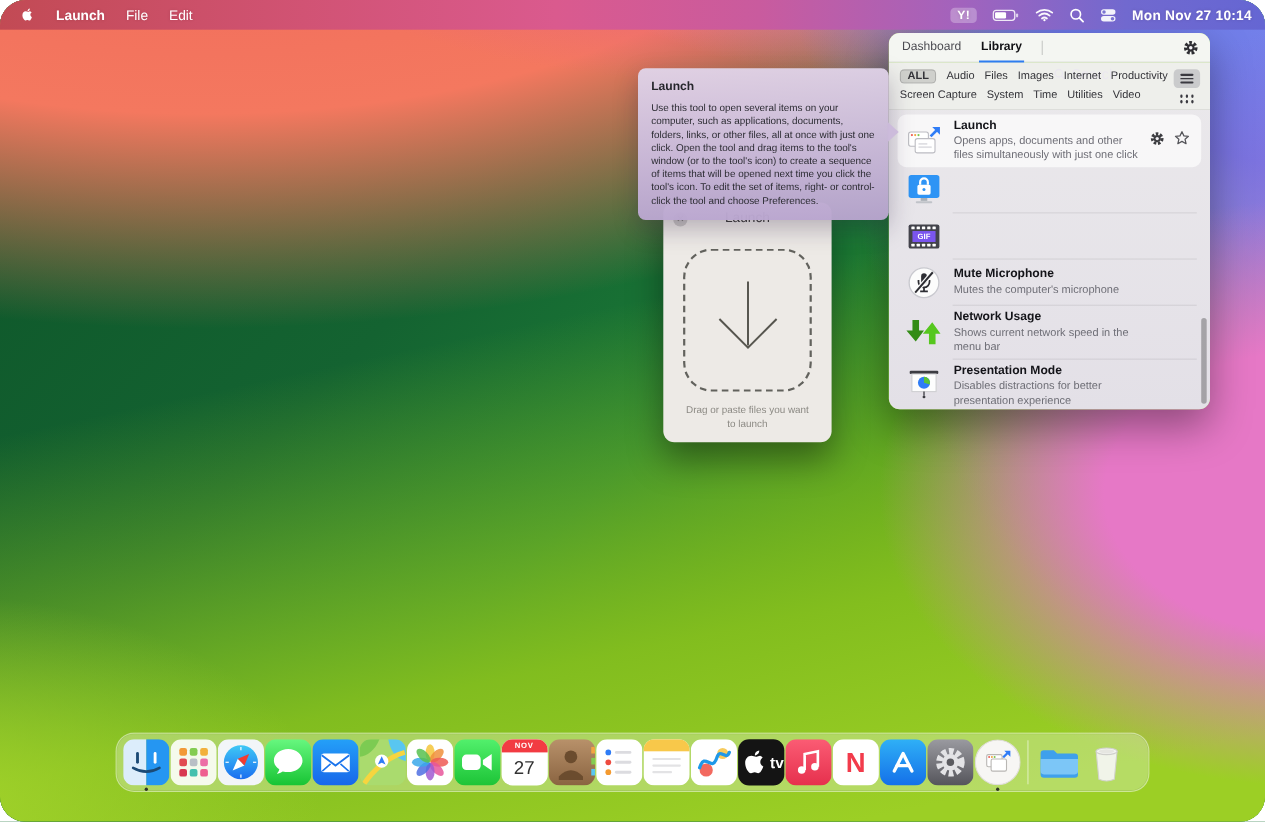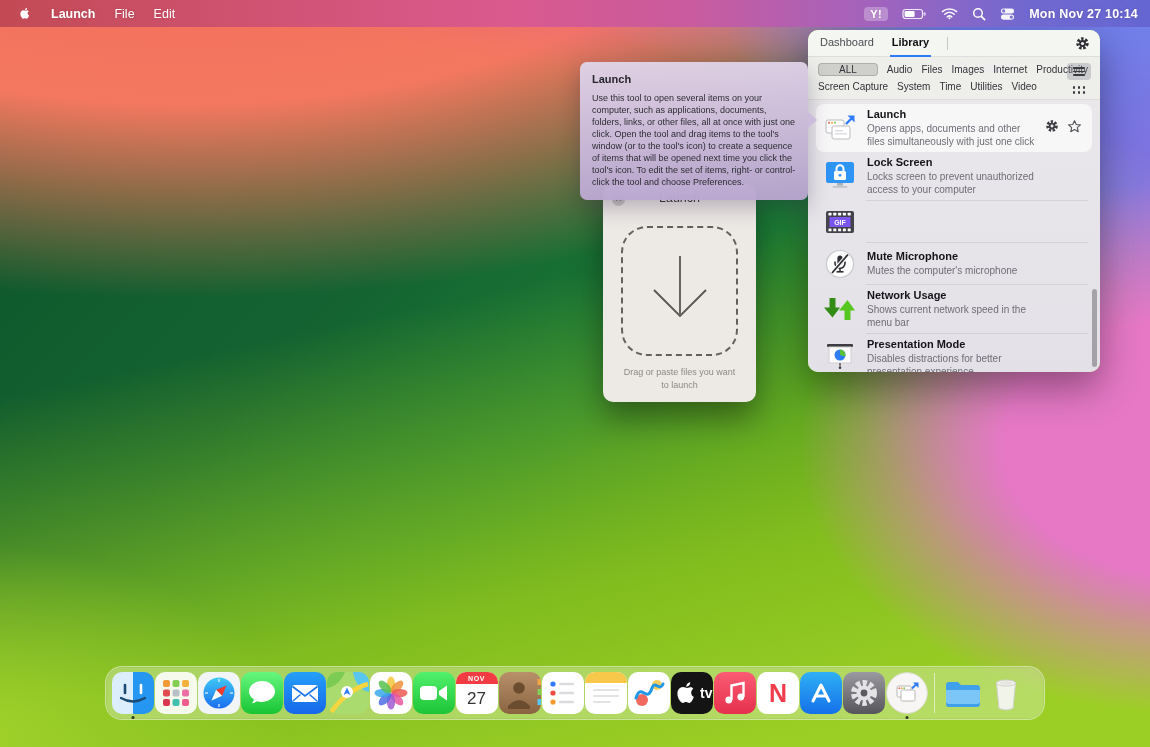--- a/index.html
+++ b/index.html
@@ -1,18 +1,18 @@
 <!DOCTYPE html>
 <html><head>
 <meta charset="utf-8">
 <style>
   * { margin:0; padding:0; box-sizing:border-box; }
   html,body { width:1150px; height:747px; overflow:hidden; }
   body { font-family:"Liberation Sans","DejaVu Sans",sans-serif; }
-  #screen { position:relative; width:1150px; height:747px; overflow:hidden; background:#157034; }
+  #screen { position:relative; width:1150px; height:747px; overflow:hidden; background:#157034;border-radius:23px; }
 
   
   .wallpaper { position:absolute; inset:0;
     background-color:#157034;
     background-image:
       radial-gradient(640px 430px at 104% 60%, #e678c6 0%, #e678c6 30%, rgba(230,120,198,0) 62%),
       radial-gradient(700px 520px at 110% 44%, #9e6fd6 0%, rgba(158,111,214,0) 60%),
       radial-gradient(900px 560px at 112% -6%, #7d8cf0 0%, #6a75e4 38%, rgba(106,117,228,0) 64%),
       radial-gradient(700px 420px at 101% 24%, rgba(148,162,240,.9) 0%, rgba(148,162,240,0) 55%),
       radial-gradient(760px 300px at 79% -12%, rgba(207,162,221,.95) 0%, rgba(207,162,221,0) 58%),
@@ -58,21 +58,21 @@
   .vdiv { width:1px; height:13px; background:rgba(0,0,0,.18); margin:0 10px 0 2px; }
   .search { display:flex; align-items:center; gap:5px; color:#9a9aa2; font-size:13px; flex:1;margin-top:48px; }
   .hdr-gear { margin-left:auto; display:flex; align-items:center; }
 
   .panel-filters { position:relative; padding:6px 10px 7px; background:rgba(242,239,246,.92);
     border-bottom:1px solid rgba(0,0,0,.07); }
   .chip-row { display:flex; align-items:center; gap:9px; font-size:10px; color:#333338; width:238px; }
   .chip-row + .chip-row { margin-top:5px; }
   .chip { white-space:nowrap; cursor:default; }
   .chip.selected { background:rgba(0,0,0,.13); border:1px solid rgba(0,0,0,.16); border-radius:4px;
-    padding:0 20px; font-weight:400; }
+    padding:0 6px; font-weight:700; }
   .view-btns { position:absolute; right:9px; top:6px; display:flex; flex-direction:column; align-items:center; gap:4px; }
   .list-btn { width:24px; height:17px; background:rgba(120,120,132,.30); border-radius:4px;
     display:flex; flex-direction:column; justify-content:center; align-items:center; gap:2px; }
   .list-btn i { display:block; width:12px; height:1.6px; background:#3a3a40; border-radius:1px; }
   .grid-btn { width:24px; height:12px; display:grid; grid-template-columns:repeat(3,4px); grid-template-rows:repeat(2,4px); justify-content:center; align-content:center; gap:1px; }
   .grid-btn i { width:2.4px; height:2.4px; border-radius:50%; background:#3a3a40; margin:auto; }
 
   .panel-list { flex:1; position:relative; padding:4px 8px 0;
     background:linear-gradient(180deg, rgba(236,231,242,.95), rgba(229,223,238,.95)); }
   .tool-row { display:flex; align-items:center; gap:9px; padding:4px 6px; min-height:41px; }
@@ -272,24 +272,20 @@
         <span class="tool-icon">
           <svg viewBox="0 0 34 32" width="34" height="32">
               <rect x="3" y="2" width="28" height="21" rx="2.5" fill="#2e94f5"></rect>
               <path d="M13.5 11 v-2.3 a3.5 3.5 0 0 1 7 0 V11" stroke="#fff" stroke-width="2" fill="none"></path>
               <rect x="11" y="11" width="12" height="9" rx="1.5" fill="#fff"></rect>
               <circle cx="17" cy="15.3" r="1.4" fill="#2e94f5"></circle>
               <rect x="14" y="23" width="6" height="2.6" fill="#aab0b7"></rect>
               <rect x="9.5" y="26" width="15" height="1.8" rx="0.9" fill="#aab0b7" opacity=".65"></rect>
             </svg>
         </span>
-        <span class="tool-text">
-          <div class="tool-name">Lock Screen</div>
-          <div class="tool-desc">Locks screen to prevent unauthorized access to your computer</div>
-        </span>
       </div>
       <div class="row-sep"></div>
 
       <div class="tool-row">
         <span class="tool-icon">
           <svg viewBox="0 0 34 32" width="34" height="32">
               <rect x="3" y="5" width="28" height="22" rx="2" fill="#43434b"></rect>
               <g fill="#fff">
                 <rect x="5.5" y="6.8" width="3" height="2.6" rx="0.5"></rect>
                 <rect x="10.3" y="6.8" width="3" height="2.6" rx="0.5"></rect>

